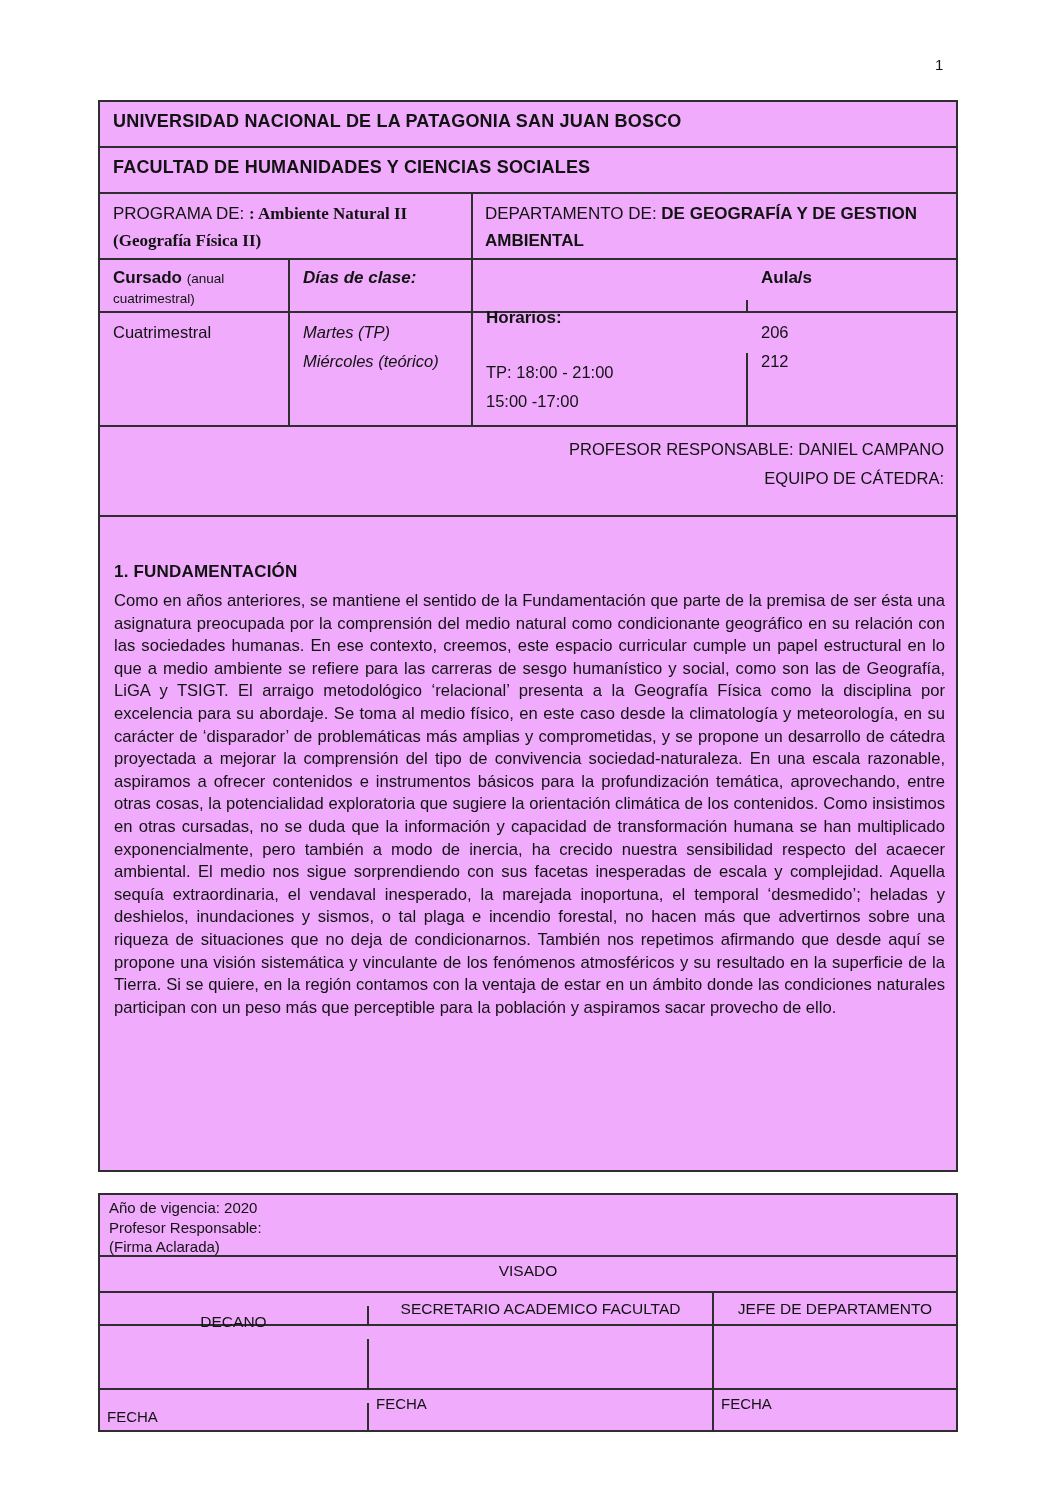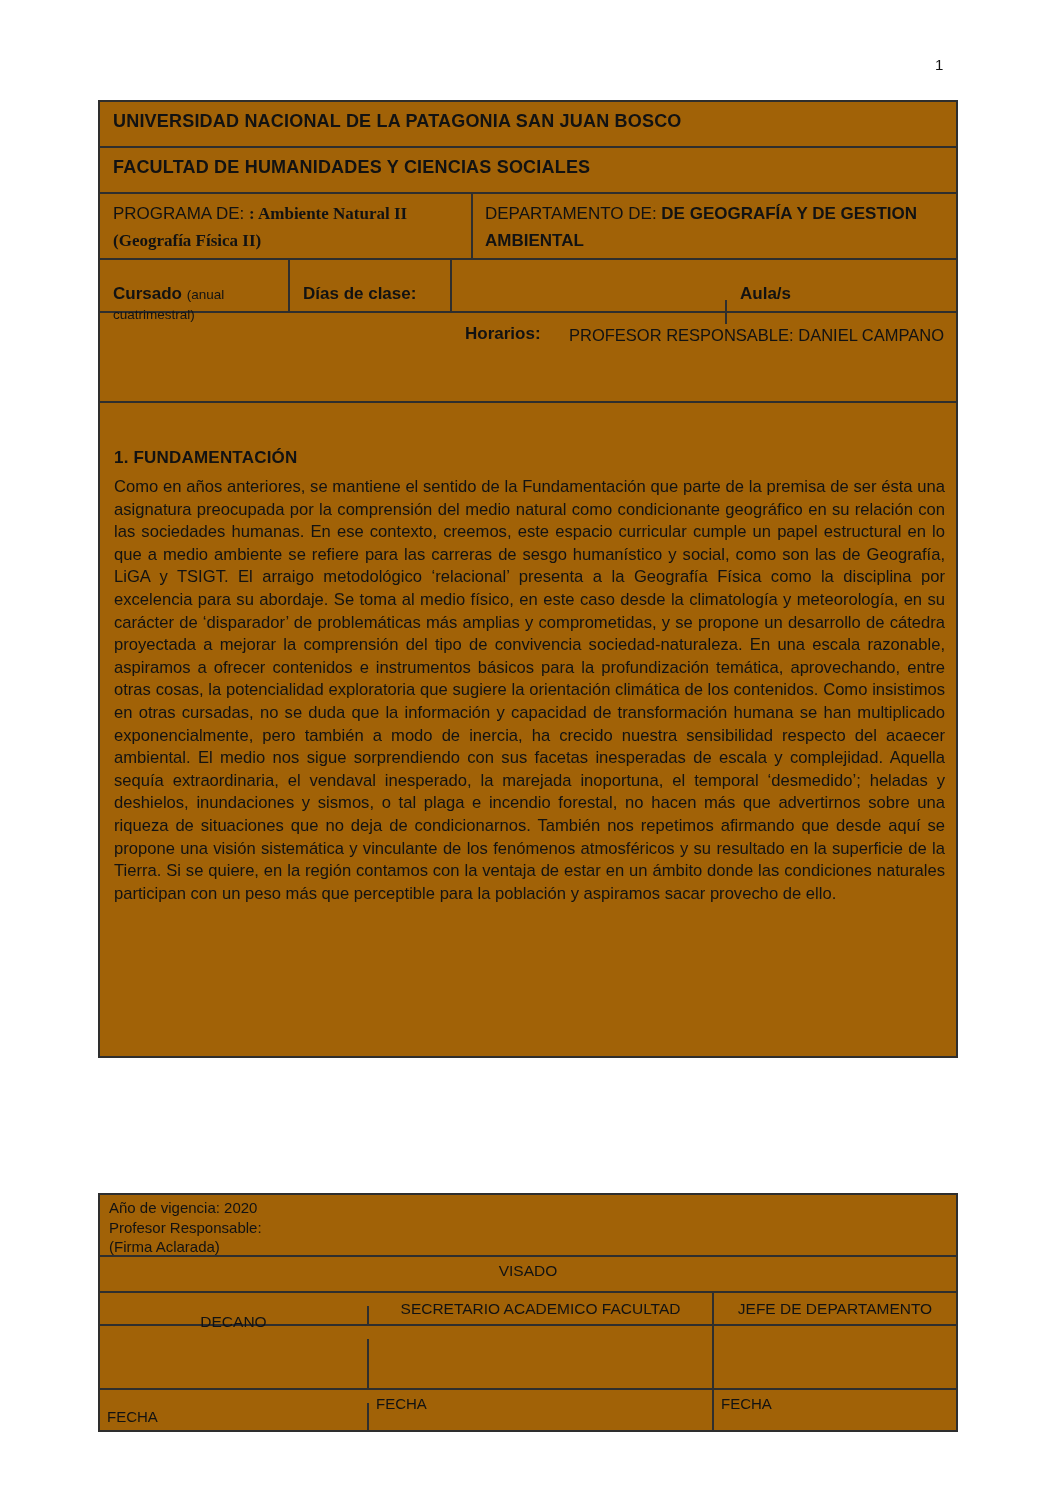--- a/index.html
+++ b/index.html
@@ -12,21 +12,21 @@
     overflow:hidden;
   }
   .pagenum {
     position:absolute; top:56px; left:935px;
     font-size:15px;
   }
   .tbl {
     position:absolute; left:98px; width:860px;
     border:2px solid #2e2e2e;
     box-sizing:border-box;
-    background:#a16207;
+    background:#f0abfc;
   }
   .main-tbl { top:100px; }
   .foot-tbl { top:1193px; }
   .row { box-sizing:border-box; border-bottom:2px solid #2e2e2e; }
   .row.last { border-bottom:none; }
   .flex { display:flex; }
   .cellbr { border-right:2px solid #2e2e2e; box-sizing:border-box; }
 
   
   .r-univ, .r-fac {
@@ -36,23 +36,23 @@
   .r-prog { height:66px; }
   .c-prog {
     width:373px; padding:6px 10px 0 13px;
     font-size:17px; line-height:27px;
   }
   .c-dept { flex:1; padding:6px 8px 0 12px; font-size:17px; line-height:27px; }
   .serifbold { font-family:"Liberation Serif", serif; font-weight:bold; }
   .b { font-weight:bold; }
 
   .r-shead { height:53px; font-size:17px; font-weight:bold; }
-  .r-shead > div { padding:24px 8px 0 13px; }
+  .r-shead > div { padding:8px 8px 0 13px; }
   .sc1 { width:190px; }
-  .sc2 { width:162px; }
+  .sc2 { width:183px;font-style:italic; }
   .sc3 { width:275px;margin-top:40px; }
   .sc4 { flex:1; }
   .hd-note { font-weight:normal; font-size:13.5px; letter-spacing:0; }
 
   .r-sbody { height:114px; font-size:16.5px; line-height:29px; }
   .r-sbody > div { padding:5px 8px 0 13px; }
 
   .r-prof {
     height:90px; padding:8px 12px 0 13px;
     font-size:16.5px; line-height:28.5px;text-align:right;
@@ -102,23 +102,39 @@
     <div class="row r-shead flex">
       <div class="sc1 cellbr">
         <span>Cursado</span>
         <span class="hd-note">(anual cuatrimestral)</span>
       </div>
       <div class="sc2 cellbr">Días de clase:</div>
       <div class="sc3 cellbr">Horarios:</div>
       <div class="sc4">Aula/s</div>
     </div>
 
+    <div class="row r-sbody flex">
+      <div class="sc1 cellbr">Cuatrimestral</div>
+      <div class="sc2 cellbr">
+        <div>Martes (TP)</div>
+        <div>Miércoles (teórico)</div>
+      </div>
+      <div class="sc3 cellbr">
+        <div>TP: 18:00 - 21:00</div>
+        <div>15:00 -17:00</div>
+      </div>
+      <div class="sc4">
+        <div>206</div>
+        <div>212</div>
+      </div>
+    </div>
 
     <div class="row r-prof">
       <div>PROFESOR RESPONSABLE: DANIEL CAMPANO</div>
+      <div>EQUIPO DE CÁTEDRA:</div>
     </div>
 
     <div class="row r-fund last">
       <div class="fund-title">1. FUNDAMENTACIÓN</div>
       <p class="fund-body">Como en años anteriores, se mantiene el sentido de la Fundamentación que parte de la premisa de ser ésta una asignatura preocupada por la comprensión del medio natural como condicionante geográfico en su relación con las sociedades humanas. En ese contexto, creemos, este espacio curricular cumple un papel estructural en lo que a medio ambiente se refiere para las carreras de sesgo humanístico y social, como son las de Geografía, LiGA y TSIGT. El arraigo metodológico ‘relacional’ presenta a la Geografía Física como la disciplina por excelencia para su abordaje. Se toma al medio físico, en este caso desde la climatología y meteorología, en su carácter de ‘disparador’ de problemáticas más amplias y comprometidas, y se propone un desarrollo de cátedra proyectada a mejorar la comprensión del tipo de convivencia sociedad-naturaleza. En una escala razonable, aspiramos a ofrecer contenidos e instrumentos básicos para la profundización temática, aprovechando, entre otras cosas, la potencialidad exploratoria que sugiere la orientación climática de los contenidos. Como insistimos en otras cursadas, no se duda que la información y capacidad de transformación humana se han multiplicado exponencialmente, pero también a modo de inercia, ha crecido nuestra sensibilidad respecto del acaecer ambiental. El medio nos sigue sorprendiendo con sus facetas inesperadas de escala y complejidad. Aquella sequía extraordinaria, el vendaval inesperado, la marejada inoportuna, el temporal ‘desmedido’; heladas y deshielos, inundaciones y sismos, o tal plaga e incendio forestal, no hacen más que advertirnos sobre una riqueza de situaciones que no deja de condicionarnos. También nos repetimos afirmando que desde aquí se propone una visión sistemática y vinculante de los fenómenos atmosféricos y su resultado en la superficie de la Tierra. Si se quiere, en la región contamos con la ventaja de estar en un ámbito donde las condiciones naturales participan con un peso más que perceptible para la población y aspiramos sacar provecho de ello.</p>
     </div>
 
   </div>
 
   <div class="tbl foot-tbl">

